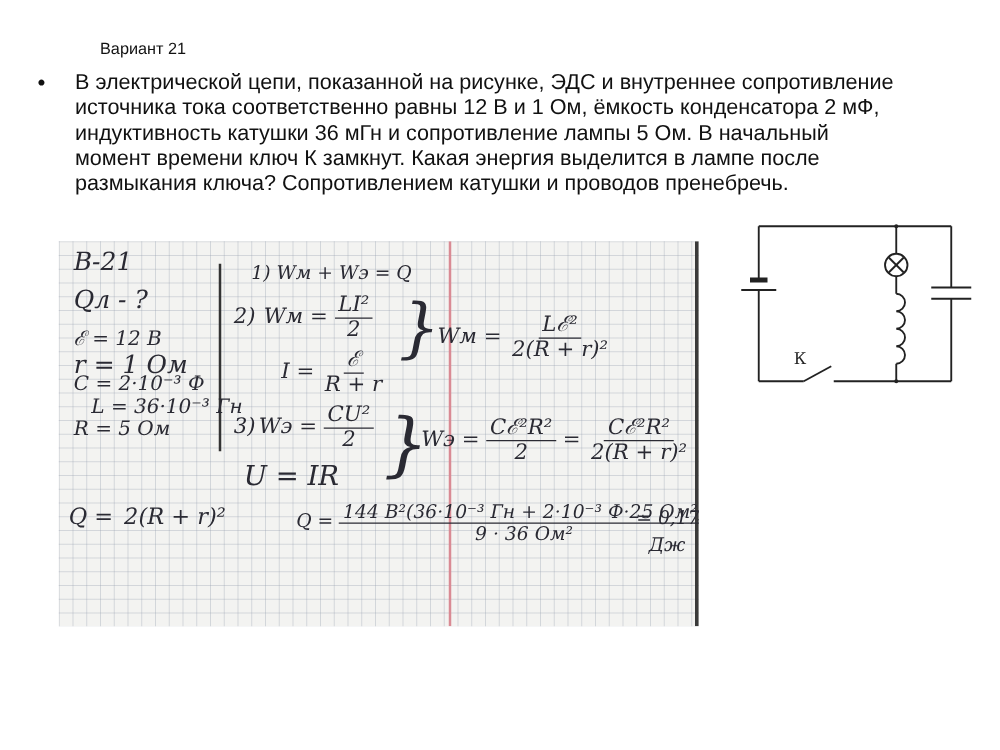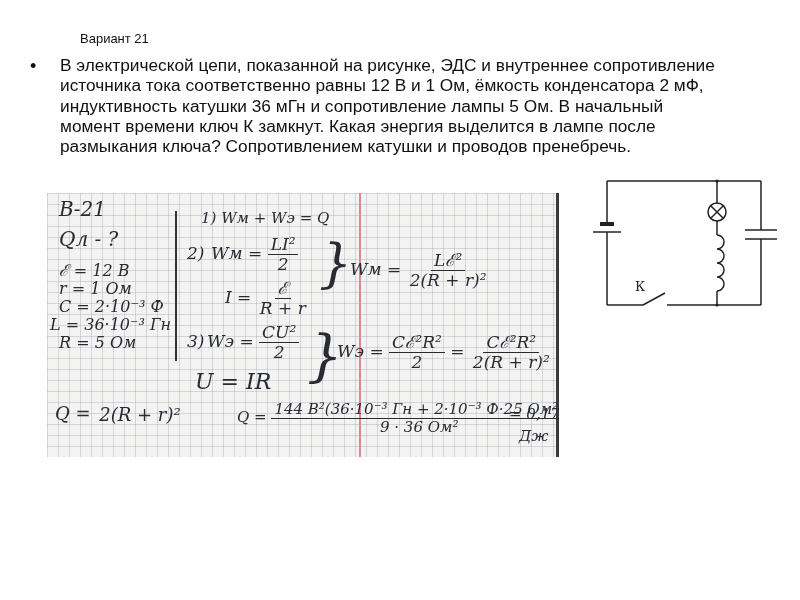--- a/index.html
+++ b/index.html
@@ -10,21 +10,21 @@
   .variant {
     position: absolute; left: 80px; top: 31px; font-size: 13px; color: #111;
   }
   .bullet-row { position: absolute; left: 30px; top: 55px; width: 700px; }
   .bullet-dot { position: absolute; left: 0; top: 1px; font-size: 18px; line-height: 20px; }
   .problem-text {
     position: absolute; left: 30px; top: 0; width: 660px;
     font-size: 17.3px; line-height: 20.3px; color: #111;
   }
   .photo {
-    position: absolute; left: 47px; top: 193px; width: 512px; height: 264px;
+    position: absolute; left: 47px; top: 193px; width: 512px; height: 308px;
     background-color: #f3f3f1;
     background-image:
       linear-gradient(rgba(150,160,175,0.35) 1px, transparent 1px),
       linear-gradient(90deg, rgba(150,160,175,0.35) 1px, transparent 1px);
     background-size: 11px 11px;
     overflow: hidden;
   }
   .photo .margin-line {
     position: absolute; left: 312px; top: 0; width: 2px; height: 100%;
     background: #d98a94;
@@ -55,23 +55,23 @@
 </div>
 
 <div class="photo">
   <div class="margin-line"></div>
   <div class="right-edge"></div>
   <div class="divider"></div>
 
   <div class="hw" style="left:12px;top:4px;font-size:20px;">В-21</div>
   <div class="hw" style="left:12px;top:34px;font-size:20px;">Qл - ?</div>
   <div class="hw" style="left:12px;top:66px;font-size:16px;">ℰ = 12 В</div>
-  <div class="hw" style="left:12px;top:86px;font-size:16px;font-style:italic;">r = 1 Ом</div>
+  <div class="hw" style="left:12px;top:86px;font-size:20px;font-style:italic;">r = 1 Ом</div>
   <div class="hw" style="left:12px;top:104px;font-size:16px;">C = 2·10⁻³ Ф</div>
-  <div class="hw" style="left:3px;top:122px;font-size:16px;">L = 36·10⁻³ Гн</div>
+  <div class="hw" style="left:26px;top:122px;font-size:16px;">L = 36·10⁻³ Гн</div>
   <div class="hw" style="left:12px;top:140px;font-size:16px;">R = 5 Ом</div>
 
   <div class="hw" style="left:140px;top:16px;font-size:15px;margin-left:14px;">1)  Wм + Wэ = Q</div>
 
   <div class="hw" style="left:140px;top:50px;font-size:17px;">2)</div>
   <div class="hw" style="left:164px;top:42px;font-size:17px;">
     <span>Wм =</span>
     <span class="frac">
         <span class="num">LI²</span>
         <span class="den">2</span>

